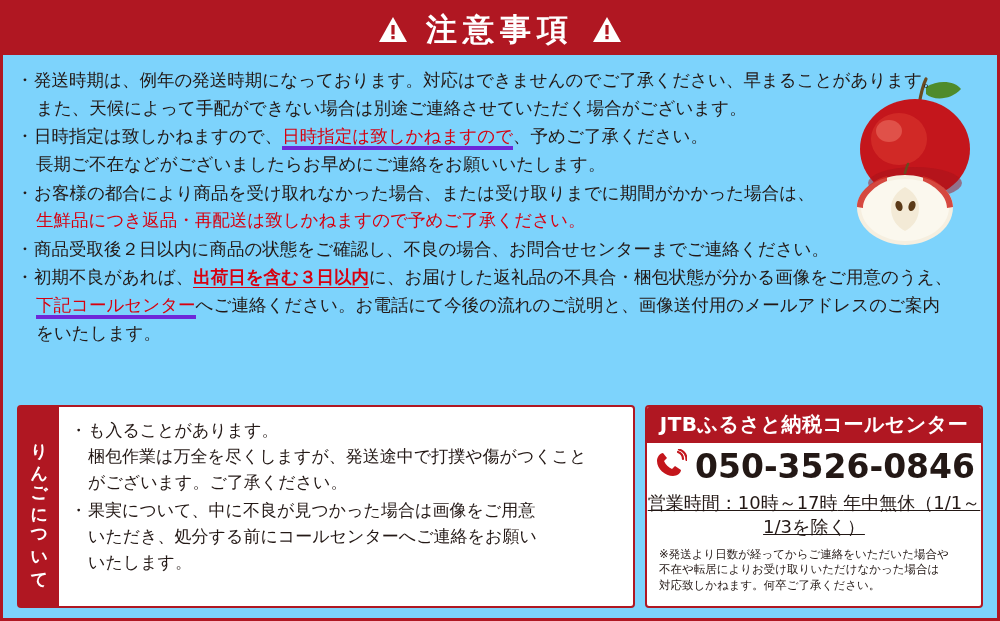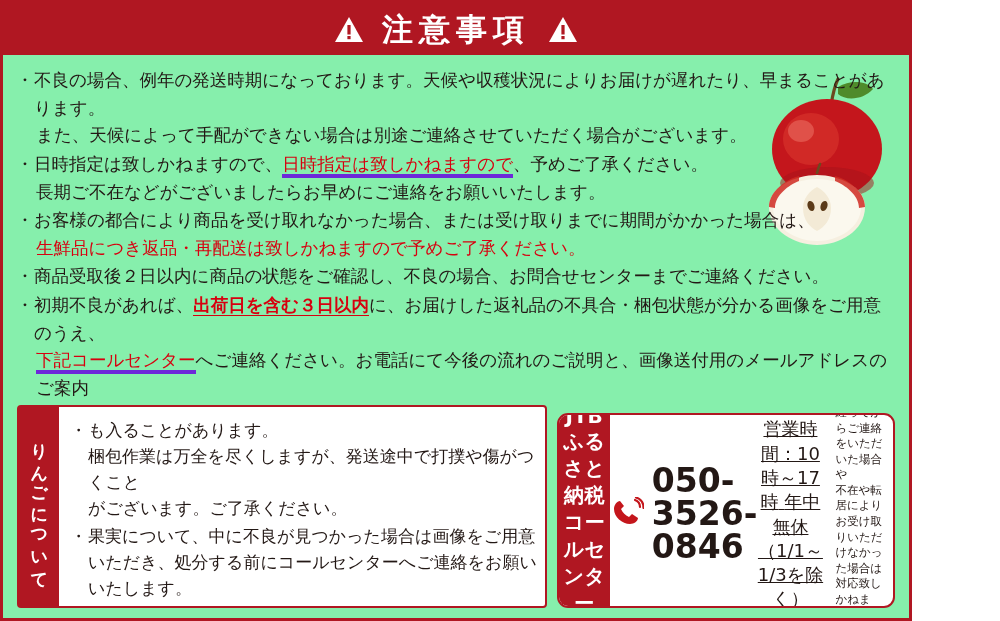--- a/index.html
+++ b/index.html
@@ -8,25 +8,25 @@
   }
   body {
     width: 1000px;
     height: 621px;
     font-family: "DejaVu Sans", "Liberation Sans", sans-serif;
     background: #ffffff;
     overflow: hidden;
   }
   .page {
     position: relative;
-    width: 912px;
+    width: 1000px;
     height: 621px;
     box-sizing: border-box;
     border: 3px solid #b01722;
-    background: #86efac;
+    background: #7dd3fc;
   }
   
   .header {
     height: 52px;
     background: #b01722;
     display: flex;
     align-items: center;
     justify-content: center;
     gap: 18px;
   }
@@ -139,28 +139,27 @@
     position: absolute;
     left: -1px;
     top: 0;
   }
   .bullet .ln { display: block; }
 
   
   .cc {
     flex: 0 0 338px;
     border: 2px solid #b01722;
-    border-radius: 11px;
+    border-radius: 4px;
     box-sizing: border-box;
     background: #fff;
     display: flex;
-    flex-direction: row;
+    flex-direction: column;
     align-items: center;
     overflow: hidden;
-    margin-top: 8px;
   }
   .cc-head {
     width: 100%;
     background: #b01722;
     color: #fff;
     text-align: center;
     font-size: 20px;
     font-weight: bold;
     padding: 4px 0 5px;
     letter-spacing: 0.5px;
@@ -240,21 +239,21 @@
       <path d="M78 118 C86 122 92 130 92 139 C92 150 86 158 78 162 C70 158 64 150 64 139 C64 130 70 122 78 118 Z" fill="#f0e6cd" opacity="0.75"></path>
       <ellipse cx="72" cy="137" rx="3.4" ry="5.2" fill="#5b3a18" transform="rotate(-18 72 137)"></ellipse>
       <ellipse cx="85" cy="137" rx="3.4" ry="5.2" fill="#5b3a18" transform="rotate(18 85 137)"></ellipse>
       <path d="M78 104 C79 100 80 97 81 95" stroke="#6b4a20" stroke-width="2.6" fill="none" stroke-linecap="round"></path>
     </svg>
   </div>
 
   <div class="body-wrap">
 
     <div class="para">
-      <span class="ln">不良の場合、例年の発送時期になっております。天候や収穫状況によりお届けが遅れたり、早まることがあります。</span>
+      <span class="ln">発送時期は、例年の発送時期になっております。対応はできませんのでご了承ください、早まることがあります。</span>
       <span class="ln indent">また、天候によって手配ができない場合は別途ご連絡させていただく場合がございます。</span>
     </div>
 
     <div class="para">
       <span class="ln"><span>日時指定は致しかねますので、</span><span class="red-u">日時指定は致しかねますので</span><span>、予めご了承ください。</span></span>
       <span class="ln indent">長期ご不在などがございましたらお早めにご連絡をお願いいたします。</span>
     </div>
 
     <div class="para">
       <span class="ln">お客様の都合により商品を受け取れなかった場合、または受け取りまでに期間がかかった場合は、</span>

